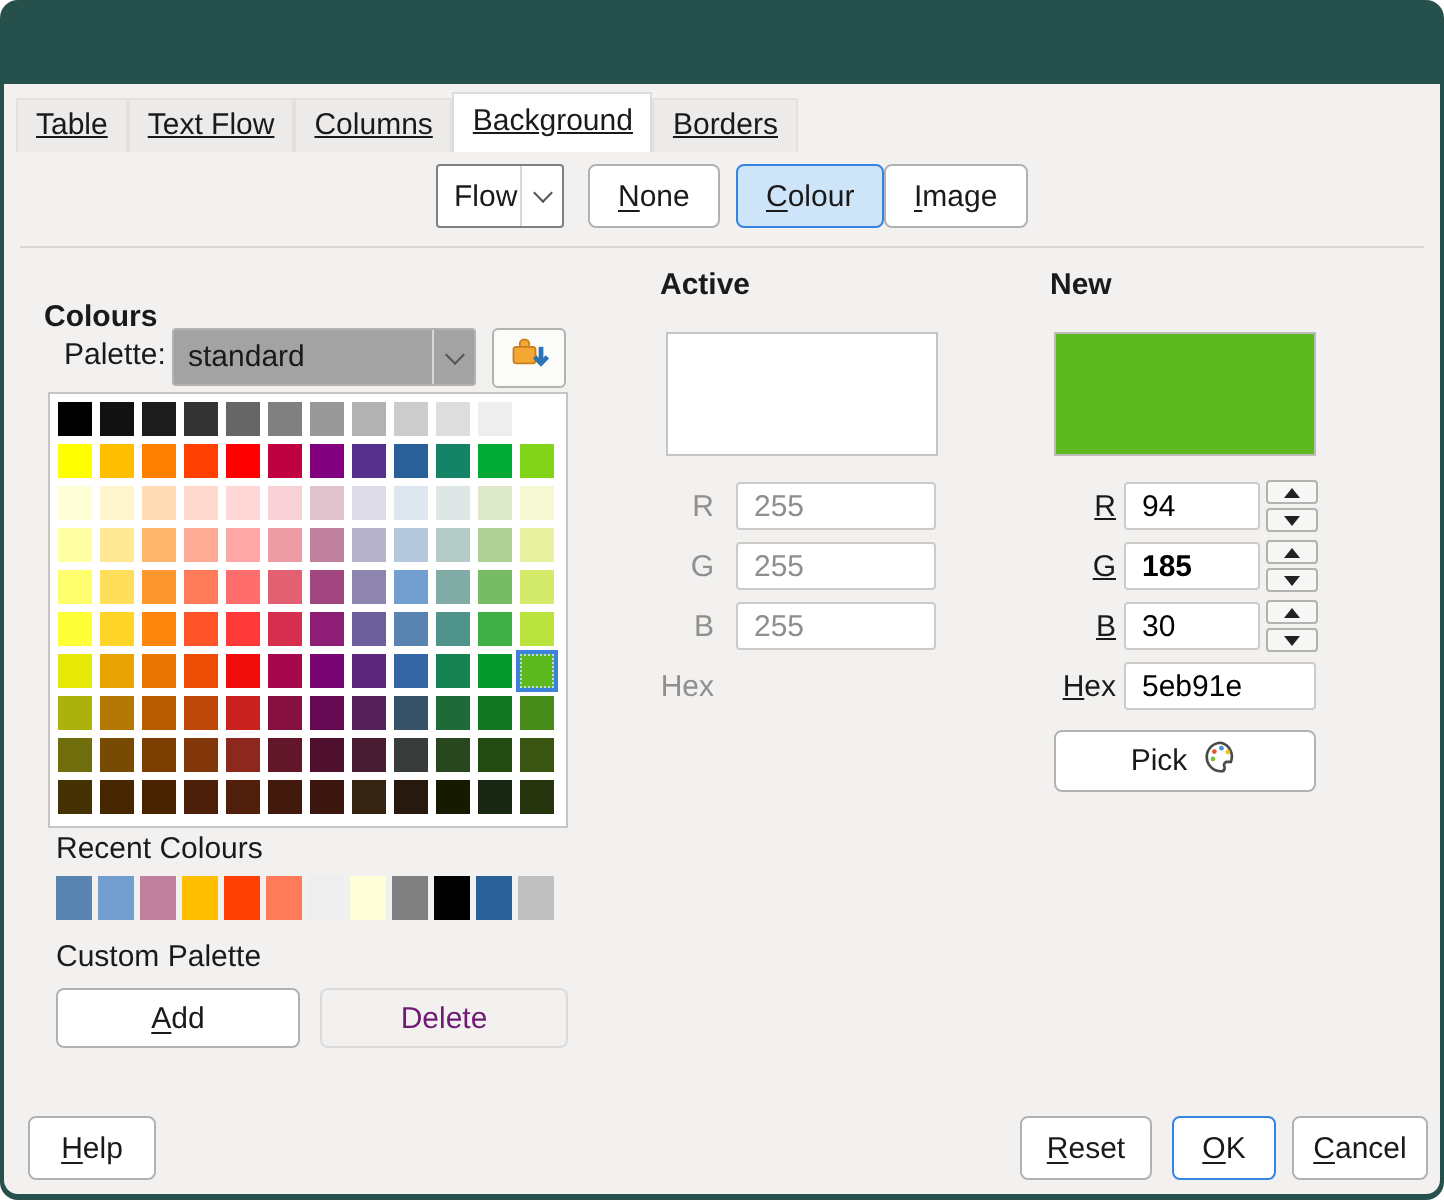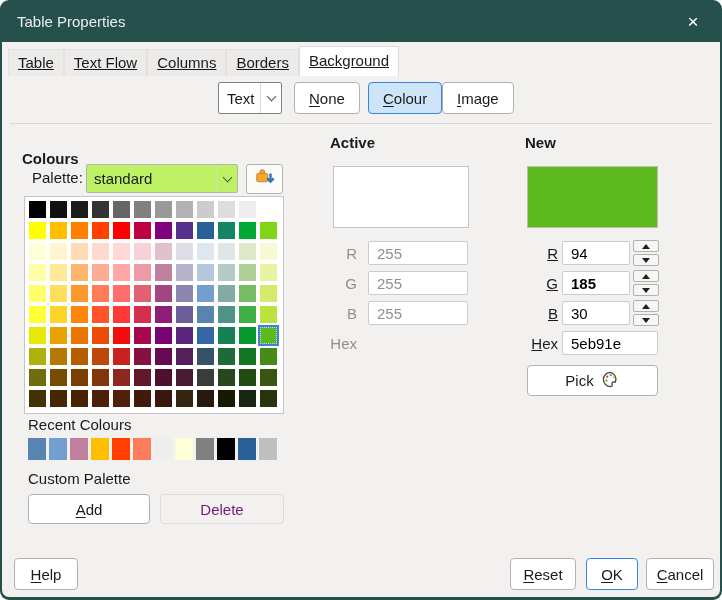--- a/index.html
+++ b/index.html
@@ -35,21 +35,21 @@
   .tbtn{position:absolute;top:40px;height:32px;padding:0 14px;}
   #btn-none{left:292px;}
   #btn-colour{left:366px;background:#CDE4F9;border:1px solid #3584E4;}
   #btn-image{left:440px;}
   .divider{position:absolute;left:8px;right:8px;top:81px;height:1px;background:#D8D7D6;}
 
   .sect-heading{position:absolute;font-size:15px;font-weight:bold;}
 
   
   .palette-label{position:absolute;left:30px;top:127px;font-size:15px;}
-  .palette-select{position:absolute;left:84px;top:122px;width:152px;height:29px;background:#bef264;
+  .palette-select{position:absolute;left:84px;top:122px;width:152px;height:29px;background:#a3a3a3;
     border:1px solid #B3B2B1;border-radius:2px;display:flex;align-items:stretch;}
   .palette-select .val{flex:1;padding-left:7px;font-size:15px;display:flex;align-items:center;}
   .iconbtn{position:absolute;left:244px;top:122px;width:37px;height:30px;background:#FBFBFA;
     border:1px solid #B3B2B1;border-radius:3px;display:flex;align-items:center;justify-content:center;}
   .grid-box{position:absolute;left:22px;top:154px;width:260px;height:218px;background:#FFFFFF;
     border:1px solid #C6C5C4;padding:2px;}
   .grid-inner{display:flex;flex-wrap:wrap;width:252px;}
   .swatch{width:17px;height:17px;margin:2px;}
   .swatch.sel{border:1px dotted #BCD8F5;box-shadow:0 0 0 2px #3C82DC;}
   .recent-row{position:absolute;left:26px;top:396px;display:flex;}
@@ -84,37 +84,33 @@
   #btn-help{left:12px;width:64px;}
   #btn-reset{left:508px;width:66px;}
   #btn-ok{left:584px;width:52px;border:1px solid #3584E4;}
   #btn-cancel{left:644px;width:68px;}
 </style>
 </head>
 <body>
 
 <div class="dialog">
 
-  <div class="titlebar">
-    <span class="title">Table Properties</span>
-    <span class="close-btn">×</span>
-  </div>
 
   <div class="dlgbody">
 
     <div class="tabbar">
       <span class="tab">Table</span>
       <span class="tab">Text Flow</span>
       <span class="tab">Columns</span>
+      <span class="tab selected">Background</span>
       <span class="tab">Borders</span>
-      <span class="tab selected">Background</span>
     </div>
 
     <div class="cell-select">
-      <span class="val">Text</span>
+      <span class="val">Flow</span>
       <span class="chev-box">
           <span class="chev"></span>
         </span>
     </div>
     <button class="btn tbtn" id="btn-none"><u>N</u>one</button>
     <button class="btn tbtn" id="btn-colour"><u>C</u>olour</button>
     <button class="btn tbtn" id="btn-image"><u>I</u>mage</button>
 
     <div class="divider"></div>
 

